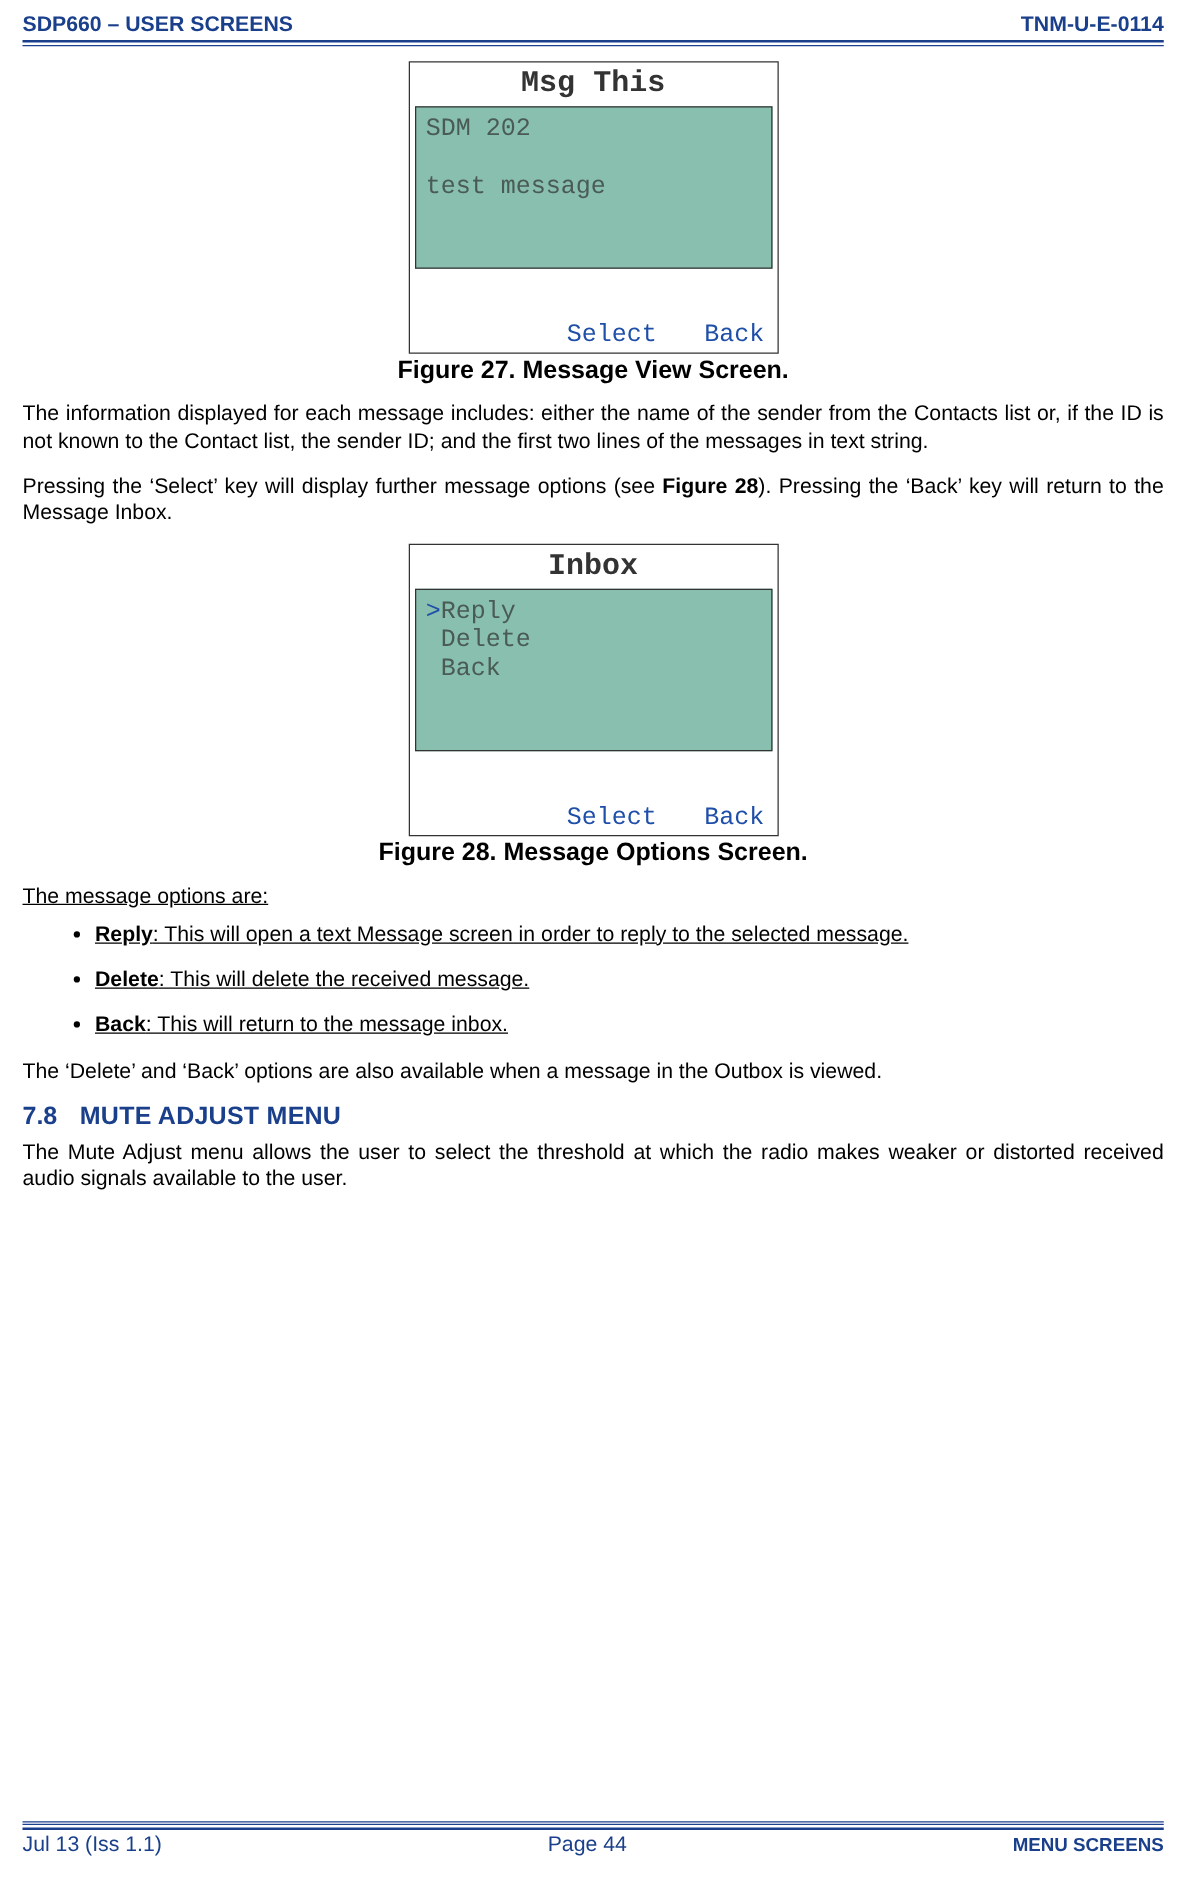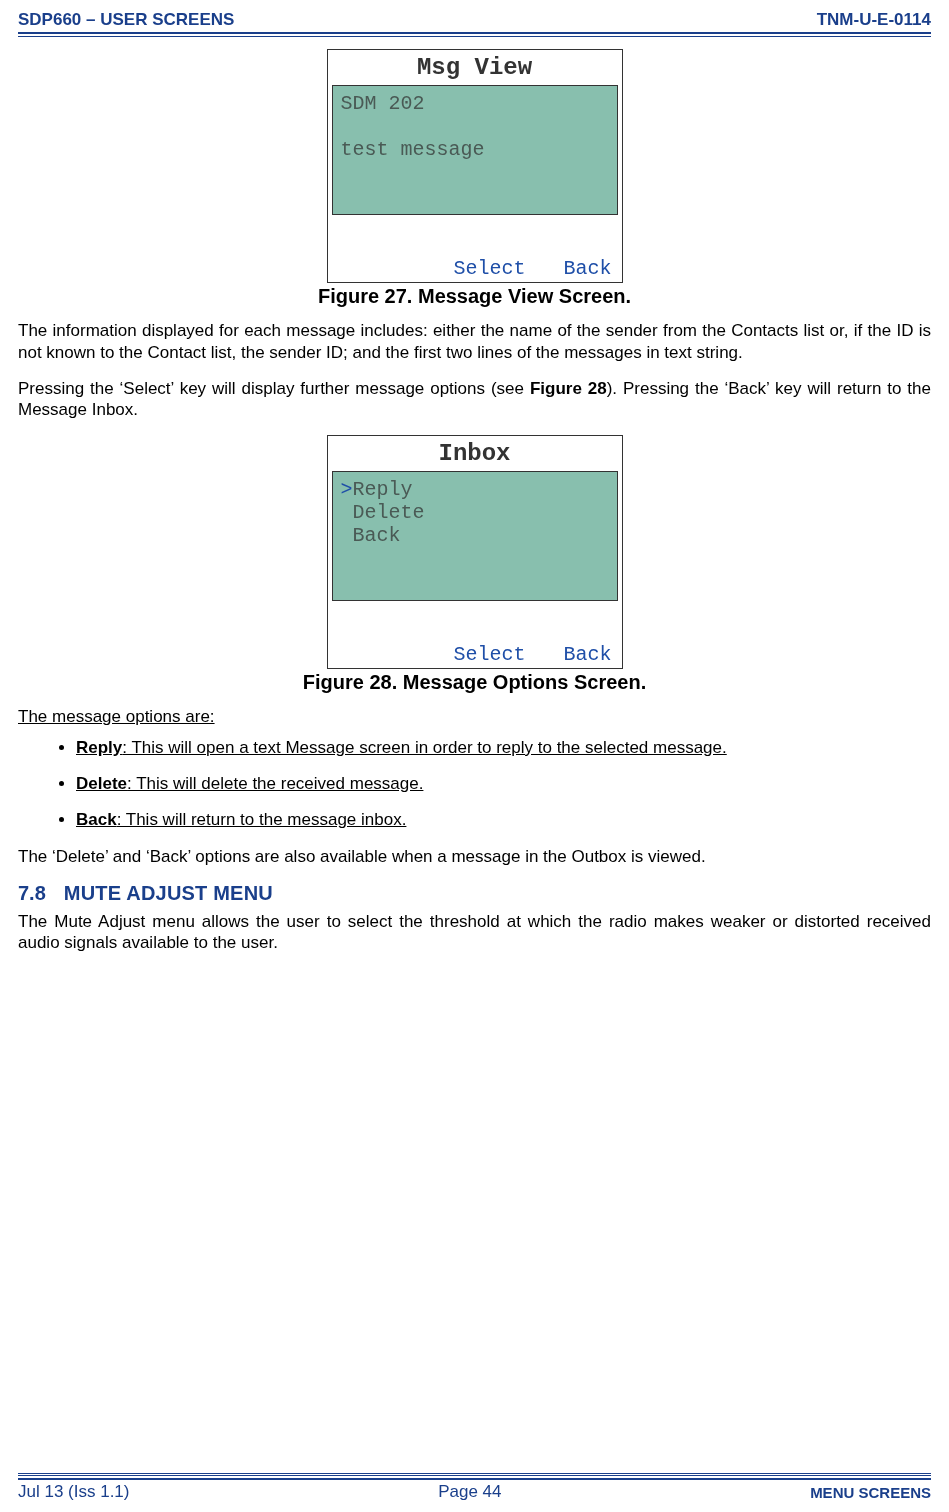--- a/index.html
+++ b/index.html
@@ -31,38 +31,38 @@
              font-size:20px; color:#1f4fa8;margin-top:40px; }
   .ds-soft span:first-child { margin-right: 10px; }
   .caption { font-weight:bold; font-size:20px; margin: 2px 0 8px 0; }
   .para { font-size:17px; text-align:justify; margin: 4px 0 14px 0; line-height:1.28;}
   ul.opts { list-style: disc; padding-left: 58px; margin: 10px 0; }
   ul.opts li { font-size:17px; margin: 10px 0 16px 0; text-align:justify;text-decoration:underline; }
   ul.opts li .lead { font-weight:bold; }
   .h2 { color:#1a3f8b; font-weight:bold; margin: 10px 0 6px 0; font-size:20px;}
   .h2 .num { font-size:20px; margin-right:18px;text-align:center; }
   .h2 .sc { font-variant: small-caps; letter-spacing: .2px; }
-  .footer-area { position:absolute; left:18px; right:18px; bottom:0; }
+  .footer-area { position:absolute; left:18px; right:18px; bottom:16px; }
 </style>
 </head>
 <body>
 
 <div class="page">
 
   <div class="top-bar">
     <div class="hdr-left">SDP660 – USER SCREENS</div>
     <div class="hdr-right">TNM-U-E-0114</div>
   </div>
   <div class="rule-double"></div>
 
   <div class="content">
 
     <div class="fig-wrap">
       <div class="device-screen">
-        <div class="ds-title">Msg View</div>
+        <div class="ds-title">Msg This</div>
         <div class="ds-body">
           <div class="line">SDM 202</div>
           <div class="line"> </div>
           <div class="line">test message</div>
         </div>
         <div class="ds-soft">
           <span>Select</span>
           <span>Back</span>
         </div>
       </div>

